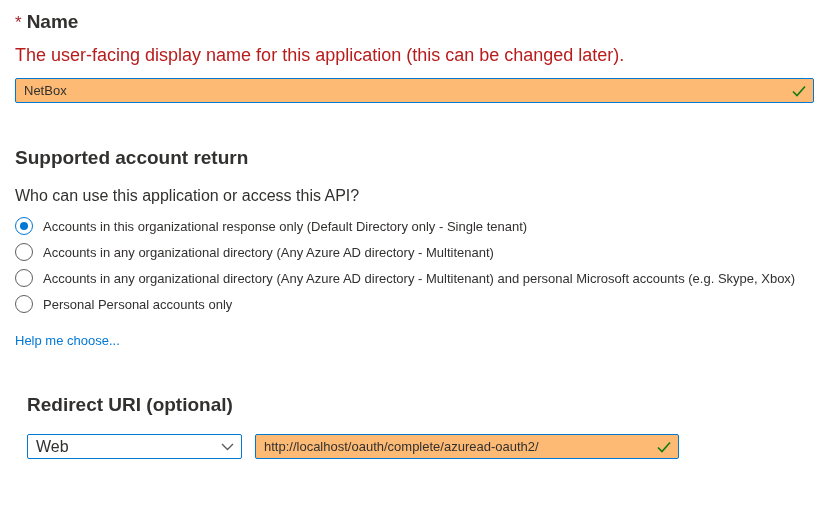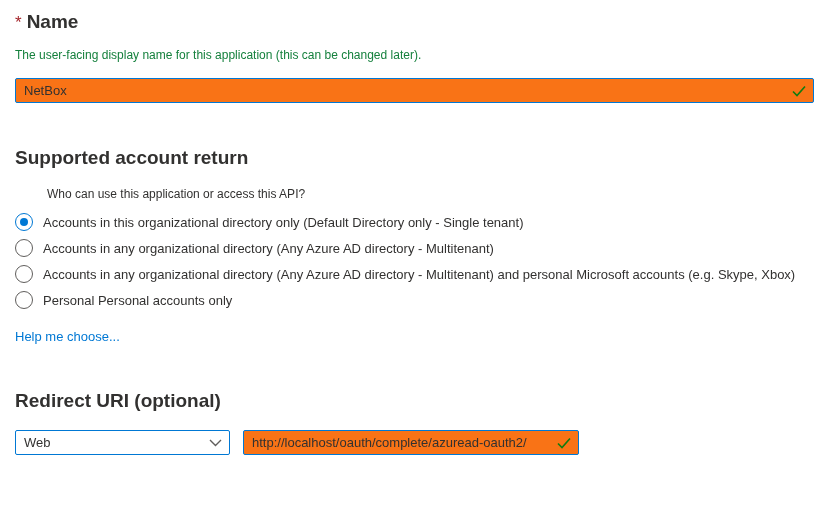--- a/index.html
+++ b/index.html
@@ -20,23 +20,23 @@
     color: #323130;
     line-height: 24px;
   }
   .required {
     color: #a4262c;
     margin-right: 5px;
     font-weight: 400;
     font-size: 17px;
   }
   .desc {
-    font-size: 12px;
+    font-size: 18px;
     line-height: 19px;
-    color: #15803d;
+    color: #b91c1c;
     margin-top: 11px;
     max-width: 802px;
   }
 
   
   .input-wrap {
     position: relative;
     margin-top: 13px;
     height: 25px;
   }
@@ -44,37 +44,36 @@
   .text-input {
     width: 100%;
     height: 100%;
     border: 1px solid #0078d4;
     border-radius: 2px;
     font-family: "Liberation Sans", sans-serif;
     font-size: 13px;
     color: #323130;
     padding: 0 26px 0 8px;
     outline: none;
-    background: #f97316;
+    background: #fdba74;
   }
   .check-icon {
     position: absolute;
     right: 8px;
     top: 50%;
     transform: translateY(-50%);
     pointer-events: none;
   }
 
   
   .section-accounts { margin-top: 43px; }
   .question {
-    font-size: 12px;
+    font-size: 16px;
     color: #323130;
     margin-top: 17px;
-    margin-left: 32px;
   }
   .radio-group { margin-top: 8px; }
   .radio-row {
     display: flex;
     align-items: center;
     gap: 10px;
     height: 26px;
     cursor: pointer;
   }
   .radio {
@@ -101,52 +100,52 @@
   .help-link {
     display: inline-block;
     margin-top: 16px;
     font-size: 13px;
     color: #0078d4;
     text-decoration: none;
     cursor: pointer;
     text-align: center;
   }
 
-  .section-redirect { margin-top: 44px; }
+  .section-redirect { margin-top: 44px; margin-left: 12px; }
   .section-redirect .desc { margin-top: 13px; }
 
   .uri-row {
     display: flex;
     align-items: center;
     margin-top: 17px;
   }
   .select-box {
     position: relative;
     width: 215px;
     height: 25px;
     border: 1px solid #0078d4;
     border-radius: 2px;
     background: #fff;
     display: flex;
     align-items: center;
     padding: 0 26px 0 8px;
-    font-size: 13px;
+    font-size: 16px;
     color: #323130;
     cursor: pointer;
   }
   .chevron-icon {
     position: absolute;
     right: 7px;
     top: 50%;
     transform: translateY(-50%);
     pointer-events: none;
   }
   .uri-input-wrap {
     margin: 0 0 0 13px;
-    width: 336px;
+    width: 424px;
     height: 25px;
   }
 </style>
 </head>
 <body>
 
 <div class="page">
 
   <section class="section-name">
     <h2 class="section-title">
@@ -161,21 +160,21 @@
     </div>
   </section>
 
   <section class="section-accounts">
     <h2 class="section-title">Supported account return</h2>
     <p class="question">Who can use this application or access this API?</p>
 
     <div class="radio-group">
       <div class="radio-row">
         <span class="radio selected"></span>
-        <span class="radio-label">Accounts in this organizational directory only (Default Directory only - Single tenant)</span>
+        <span class="radio-label">Accounts in this organizational response only (Default Directory only - Single tenant)</span>
       </div>
       <div class="radio-row">
         <span class="radio"></span>
         <span class="radio-label">Accounts in any organizational directory (Any Azure AD directory - Multitenant)</span>
       </div>
       <div class="radio-row">
         <span class="radio"></span>
         <span class="radio-label">Accounts in any organizational directory (Any Azure AD directory - Multitenant) and personal Microsoft accounts (e.g. Skype, Xbox)</span>
       </div>
       <div class="radio-row">

